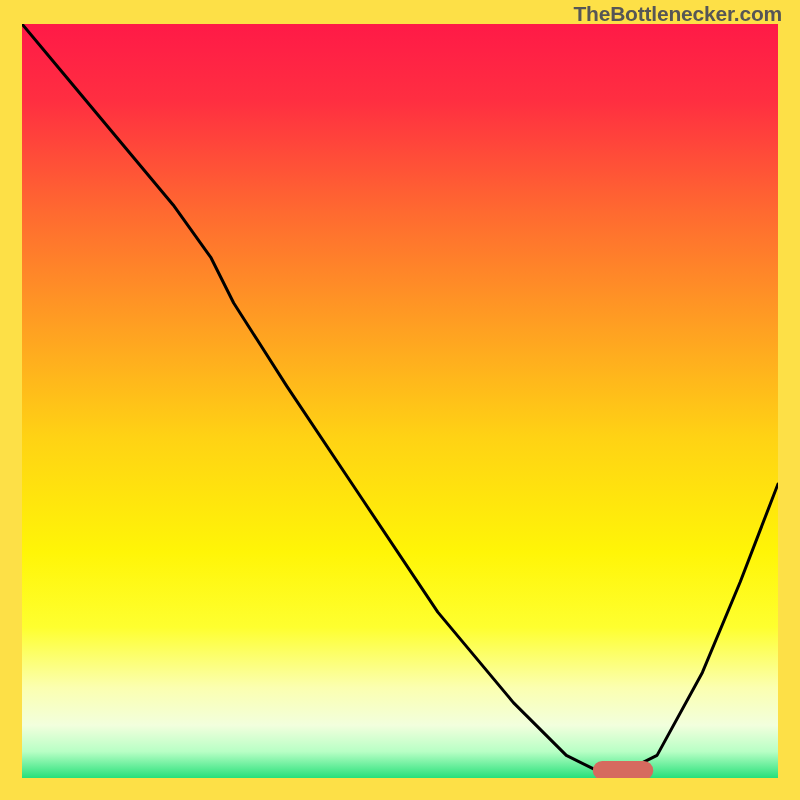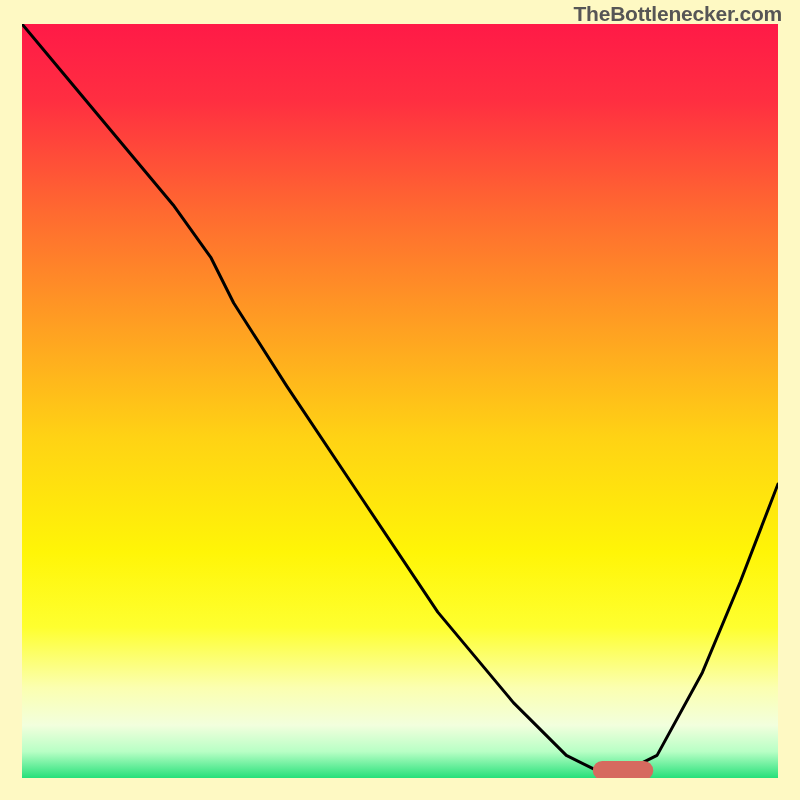--- a/index.html
+++ b/index.html
@@ -7,21 +7,21 @@
     padding: 0;
     width: 800px;
     height: 800px;
     background: #000;
     overflow: hidden;
   }
   .container {
     position: relative;
     width: 800px;
     height: 800px;
-    background: #fef9c3;
+    background: #fde047;
   }
   .watermark {
     position: absolute;
     top: 2px;
     right: 18px;
     font-family: Arial, Helvetica, sans-serif;
     font-size: 21px;
     font-weight: 600;
     color: #565656;
     letter-spacing: -0.2px;

